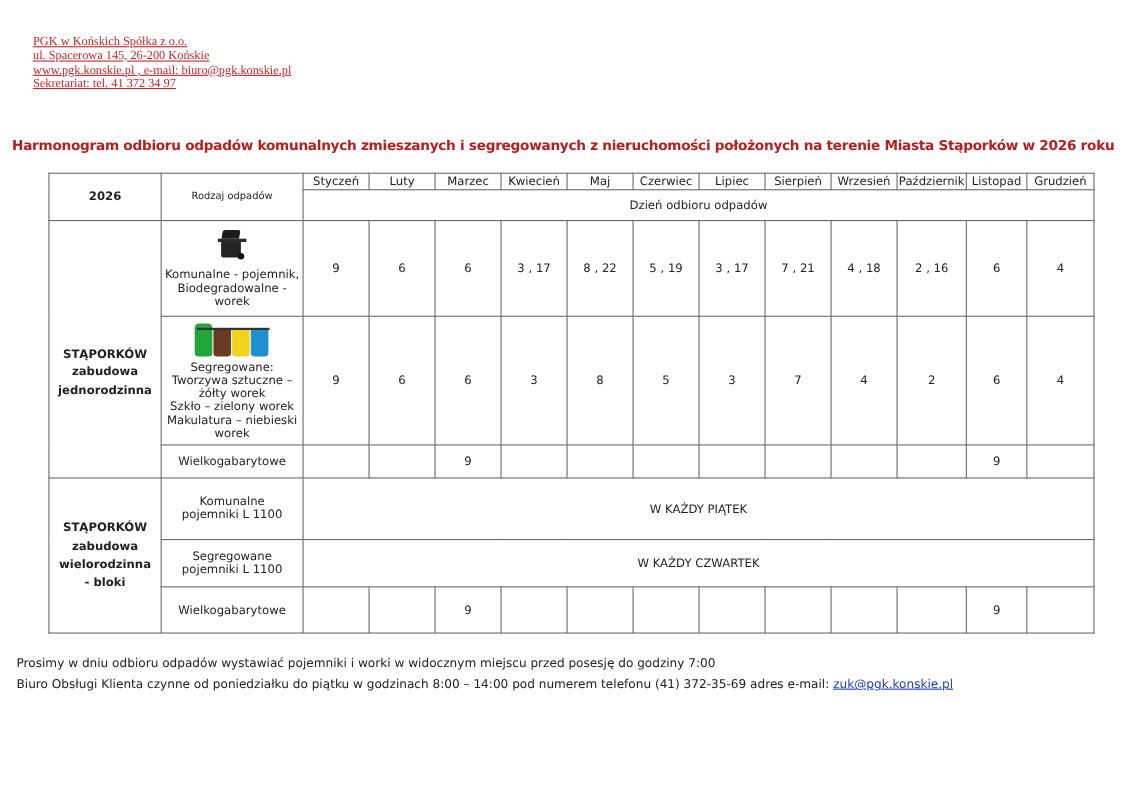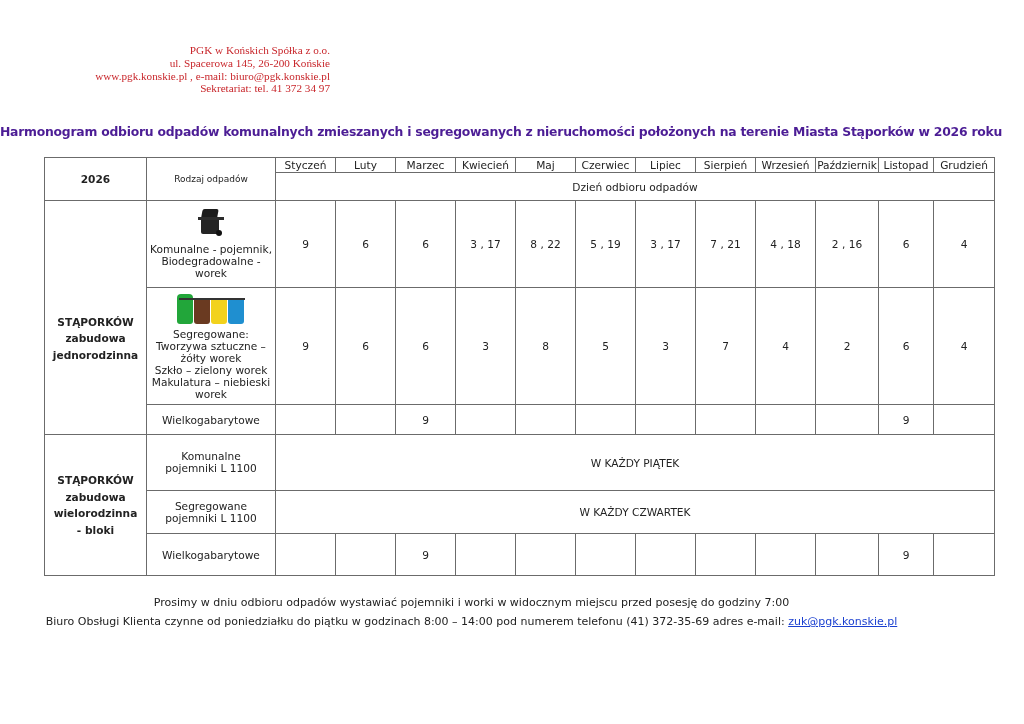--- a/index.html
+++ b/index.html
@@ -1,19 +1,19 @@
 <!DOCTYPE html>
 <html><head>
 <meta charset="utf-8">
 <style>
   html, body { margin: 0; padding: 0; background: #ffffff; }
   body { width: 1024px; height: 724px; position: relative; overflow: hidden; font-family: "DejaVu Sans", sans-serif; color: #1a1a1a; }
-  .letterhead { position: absolute; left: 30px; top: 44px; width: 300px; text-align: right; font-family: "Liberation Serif", serif; font-size: 11.2px; line-height: 12.8px; color: #c8262b; }
+  .letterhead { position: absolute; left: 30px; top: 32px; width: 300px; text-align: left; font-family: "Liberation Serif", serif; font-size: 11.2px; line-height: 12.8px; color: #c8262b; text-decoration: underline; }
   .letterhead div { white-space: nowrap; }
-  .title { position: absolute; left: 0; top: 124px; width: 1024px; font-family: "DejaVu Sans", sans-serif; font-weight: bold; font-size: 12.4px; letter-spacing: -0.25px; color: #4c1d95; white-space: nowrap; }
+  .title { position: absolute; left: 0; top: 124px; width: 1024px; text-align: center; font-family: "DejaVu Sans", sans-serif; font-weight: bold; font-size: 12.4px; letter-spacing: -0.25px; color: #b91c1c; white-space: nowrap; }
   table.sched { position: absolute; left: 44px; top: 157px; border-collapse: collapse; table-layout: fixed; width: 950px; }
   table.sched td { border: 1px solid #6b6b6b; text-align: center; vertical-align: middle; padding: 0; font-family: "DejaVu Sans", sans-serif; font-size: 10.6px; color: #222; overflow: hidden; }
   td.mh { font-size: 8.6px; height: 14px; }
   td.sub { font-size: 8.6px; height: 27px; }
   td.year { font-weight: bold; font-size: 11.5px; }
   td.kind { font-size: 8.6px; line-height: 12px; }
   td.town { font-weight: bold; font-size: 12px; line-height: 16.5px; vertical-align: top; }
   td.town.top { padding-top: 42px; }
   td.town.mid { vertical-align: middle; }
   td.span { font-size: 9.4px; }
@@ -30,21 +30,21 @@
   .bin-black .rim { position: absolute; left: 0; top: 8px; width: 26px; height: 3px; background: #2b2b2b; }
   .bin-black .body { position: absolute; left: 3px; top: 11px; width: 18px; height: 14px; background: #242424; border-radius: 0 0 2px 2px; }
   .bin-black .wheel { position: absolute; left: 18px; top: 21px; width: 6px; height: 6px; border-radius: 50%; background: #111; }
   .bins { display: inline-flex; align-items: flex-end; height: 32px; margin-bottom: 4px; position: relative; }
   .bins .b { width: 16px; height: 25px; margin-right: 1px; border-radius: 0 0 3px 3px; }
   .bins .b.g { background: #22a63a; height: 30px; border-radius: 4px 4px 3px 3px; }
   .bins .b.br { background: #6a3a21; }
   .bins .b.y { background: #f2d21c; }
   .bins .b.bl { background: #1f8fd0; }
   .bins .bar { position: absolute; left: 2px; right: 0; top: 6px; height: 2px; background: #333; }
-  .footer { position: absolute; left: 4px; top: 593px; width: 935px; text-align: center; font-family: "DejaVu Sans", sans-serif; font-size: 11px; line-height: 19px; color: #222; }
+  .footer { position: absolute; left: 15px; top: 593px; width: 935px; font-family: "DejaVu Sans", sans-serif; font-size: 11px; line-height: 19px; color: #222; }
   .footer div { white-space: nowrap; }
   .footer a { color: #1a3fd0; text-decoration: underline; }
 </style>
 </head>
 <body>
 
 <div class="letterhead">
   <div>PGK w Końskich Spółka z o.o.</div>
   <div>ul. Spacerowa 145, 26-200 Końskie</div>
   <div>www.pgk.konskie.pl , e-mail: biuro@pgk.konskie.pl</div>

